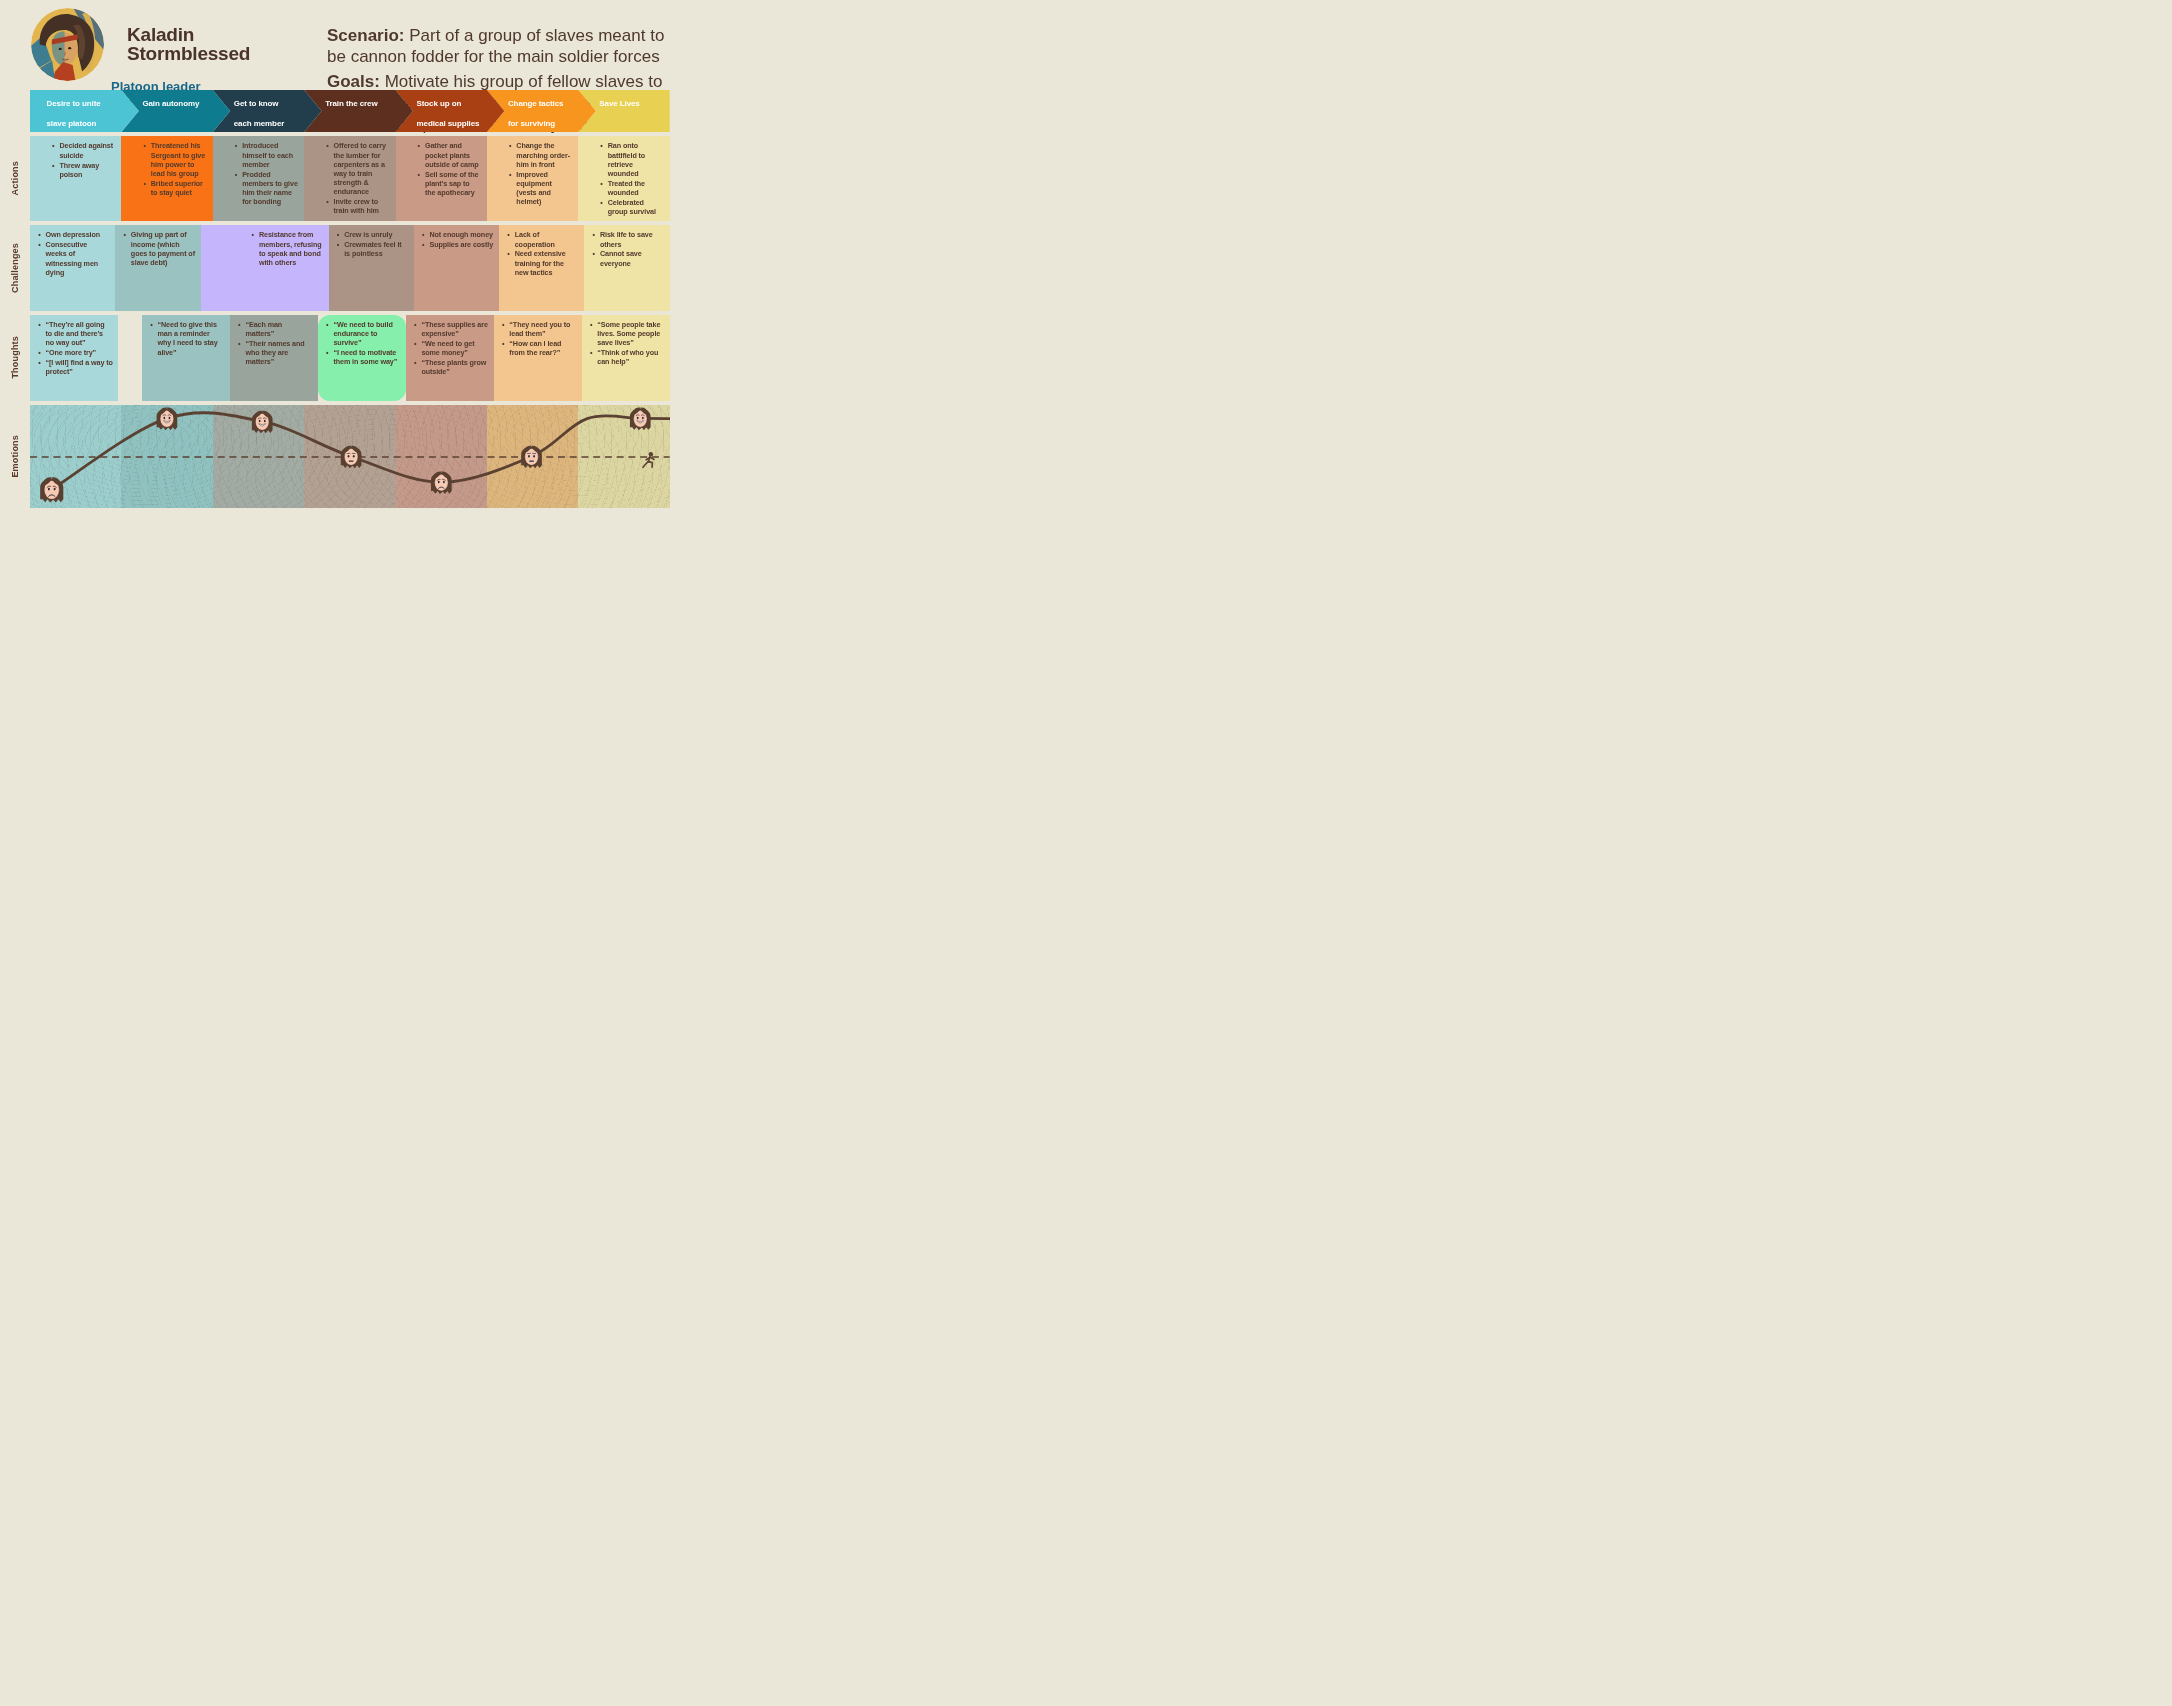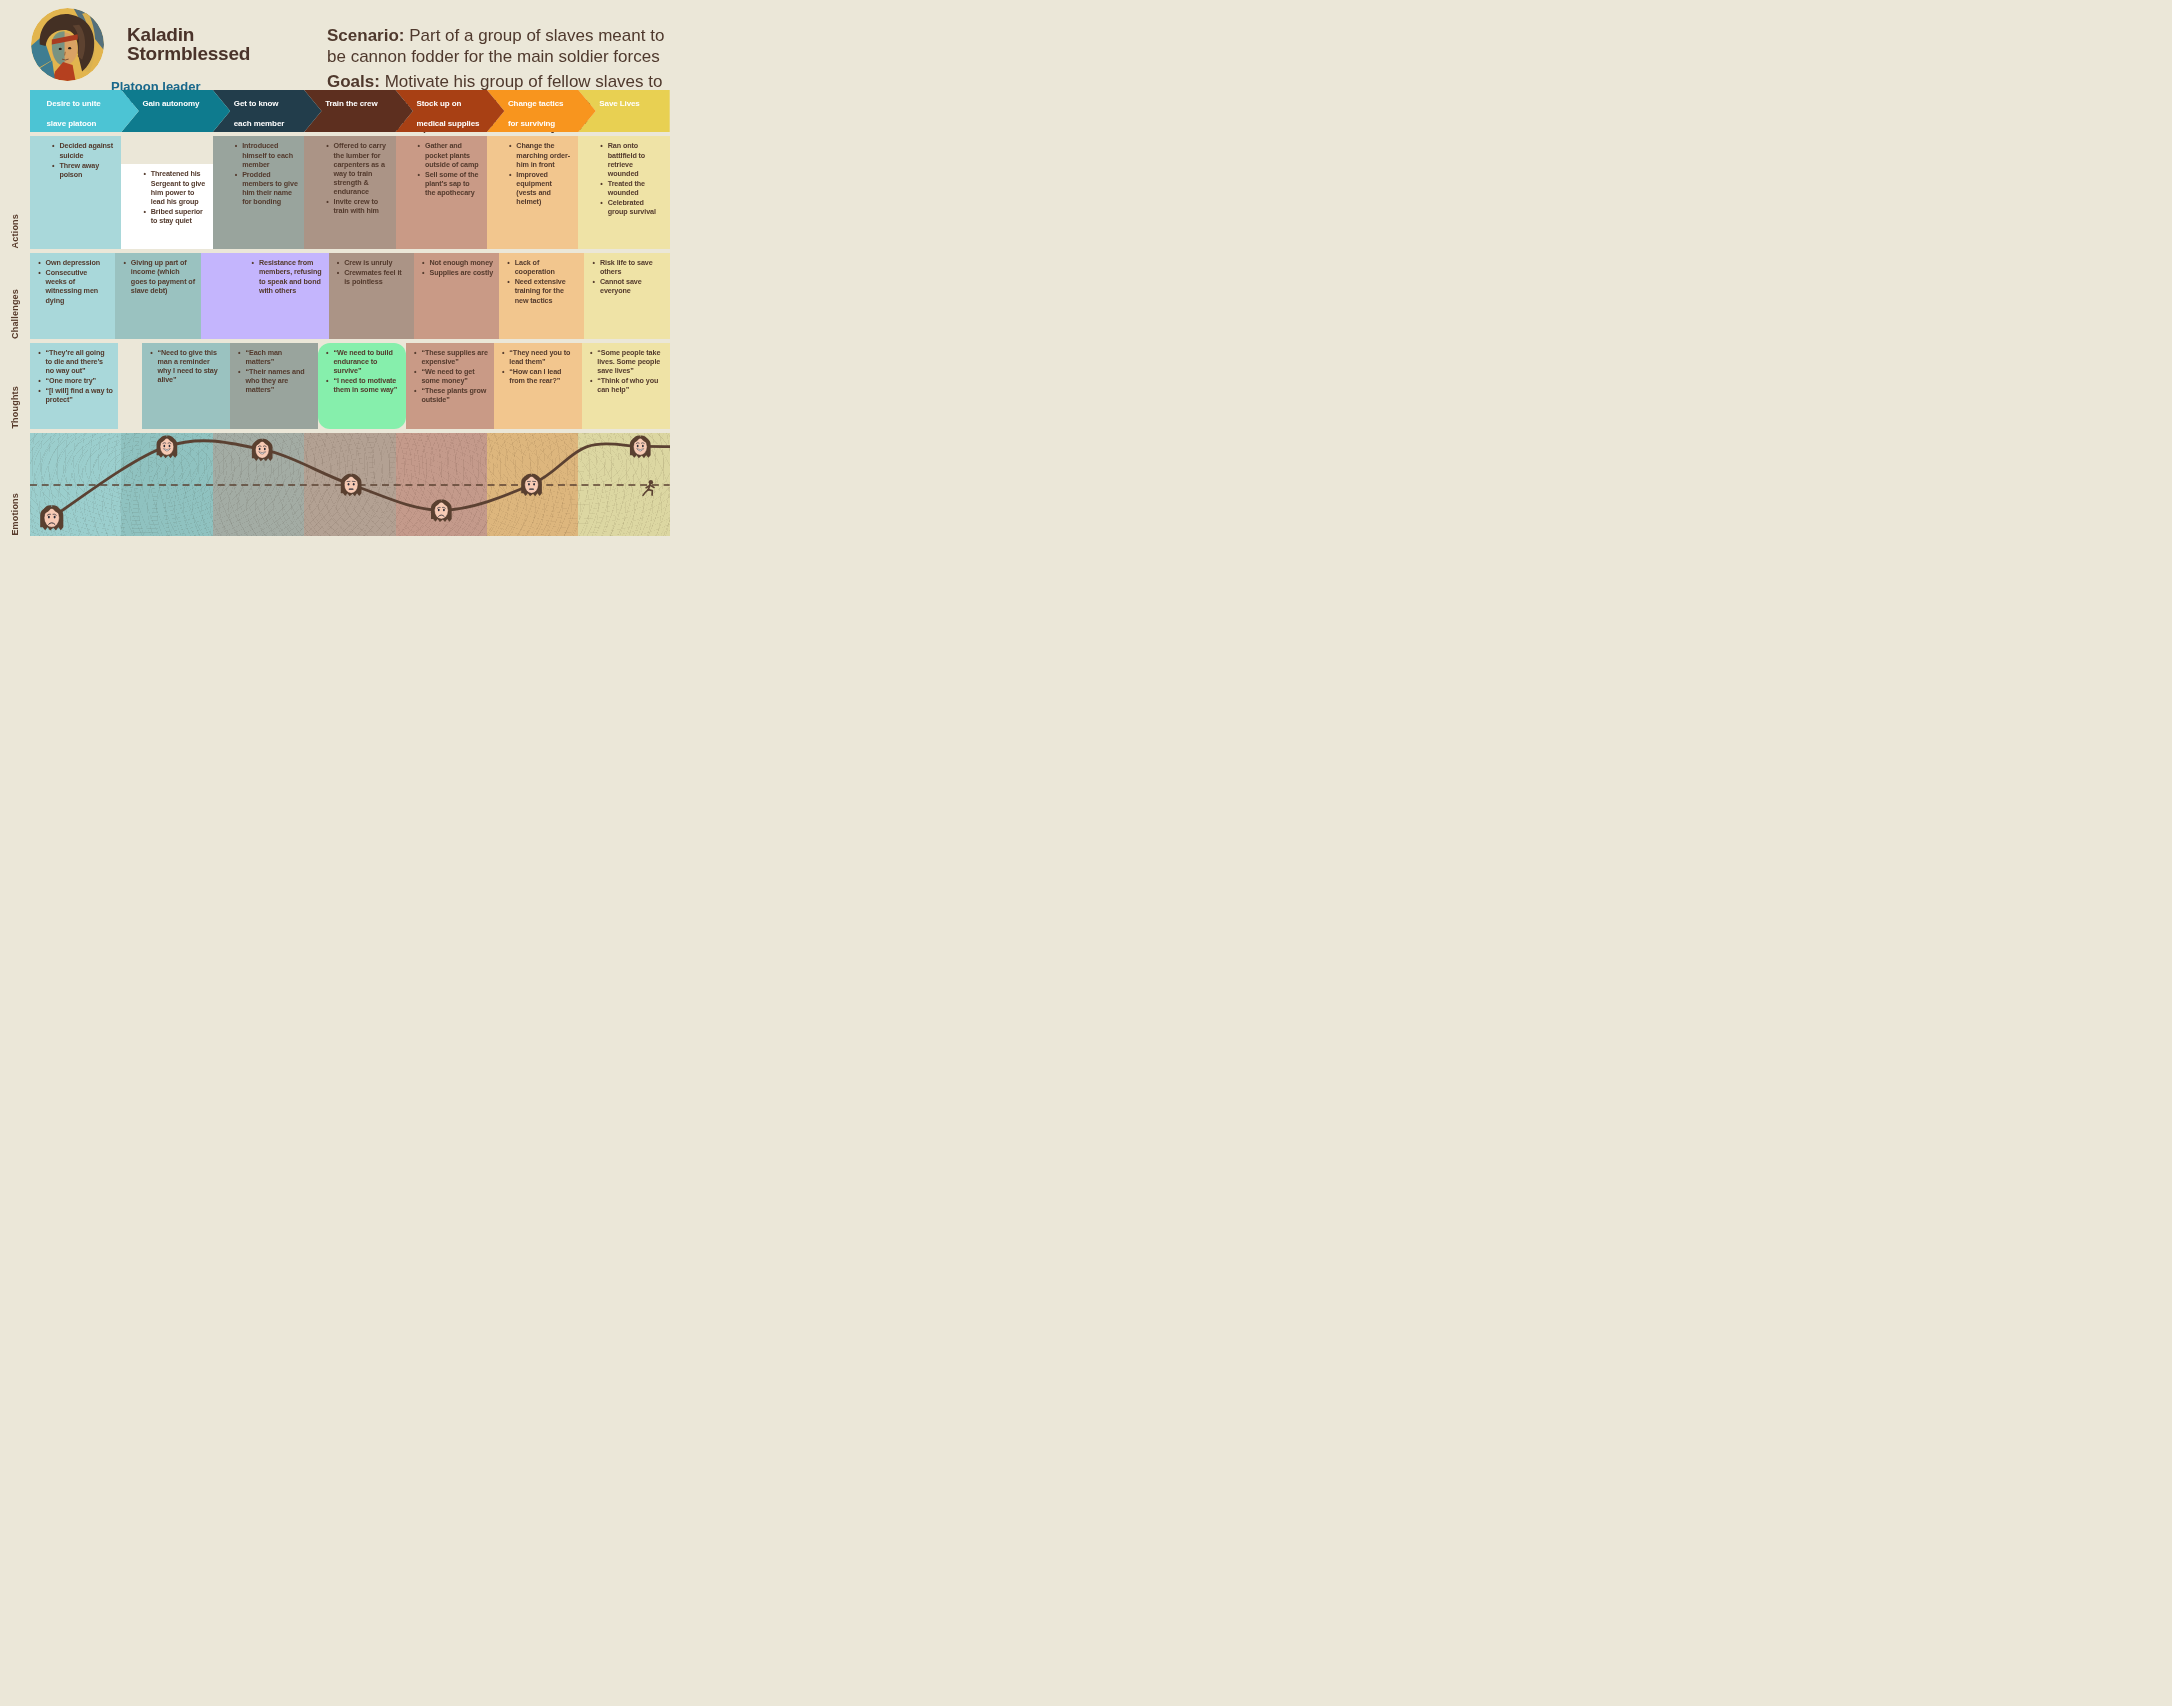--- a/index.html
+++ b/index.html
@@ -10,21 +10,21 @@
   .top{position:relative;height:90px;}
   .avatar{position:absolute;left:31px;top:7.8px;width:73px;height:73px;border-radius:50%;overflow:hidden;}
   .titles{position:absolute;left:111px;top:8.7px;}
   .titles h1{margin:16px;font-size:19px;line-height:1.03;letter-spacing:-0.2px;font-weight:700;color:#4a332a;}
   .titles h2{margin:3px 0 0 0;font-size:13px;line-height:1.12;font-weight:700;color:#19688b;}
   .brief{position:absolute;left:327px;top:25px;width:348px;font-size:17px;line-height:1.24;color:#4f392d;}
   .brief p{margin:0 0 4.3px 0;}
   .brief b{font-weight:700;}
 
   
-  .band{display:flex;margin:0 4.3px 3.9px 0;align-items:flex-end;}
+  .band{display:flex;margin:0 4.3px 3.9px 0;}
   .gutter{width:30px;flex:0 0 30px;display:flex;align-items:center;justify-content:center;}
   .gutter span{writing-mode:vertical-rl;transform:rotate(180deg);font-weight:700;font-size:9px;color:#573b2b;letter-spacing:0.2px;}
   .band-content{flex:1;position:relative;}
 
   .headers-band .band-content{height:42px;}
   #headers-svg{position:absolute;inset:0;width:100%;height:100%;display:block;}
   .hlabel{position:absolute;top:10px;color:#fff;font-weight:700;font-size:8px;letter-spacing:-0.1px;line-height:1;}
   .hlabel span{display:block;}
   .hlabel span:nth-child(2){margin-top:11.7px;}
   .hlabel:nth-child(2){left:calc(100%/7*0 + 16.5px);}
@@ -144,21 +144,21 @@
     <div class="gutter">
         <span>Actions</span>
       </div>
     <div class="band-content row row-actions">
       <div class="cell" style="background-color: rgb(169, 216, 218);">
           <ul>
             <li>Decided against suicide</li>
             <li>Threw away poison</li>
           </ul>
         </div>
-      <div class="cell" style="background-color: #ffffff; margin-top: 28px;">
+      <div class="cell" style="background-color: #f97316;">
           <ul>
             <li>Threatened his Sergeant to give him power to lead his group</li>
             <li>Bribed superior to stay quiet</li>
           </ul>
         </div>
       <div class="cell" style="background-color: rgb(153, 164, 157);">
           <ul>
             <li>Introduced himself to each member</li>
             <li>Prodded members to give him their name for bonding</li>
           </ul>

